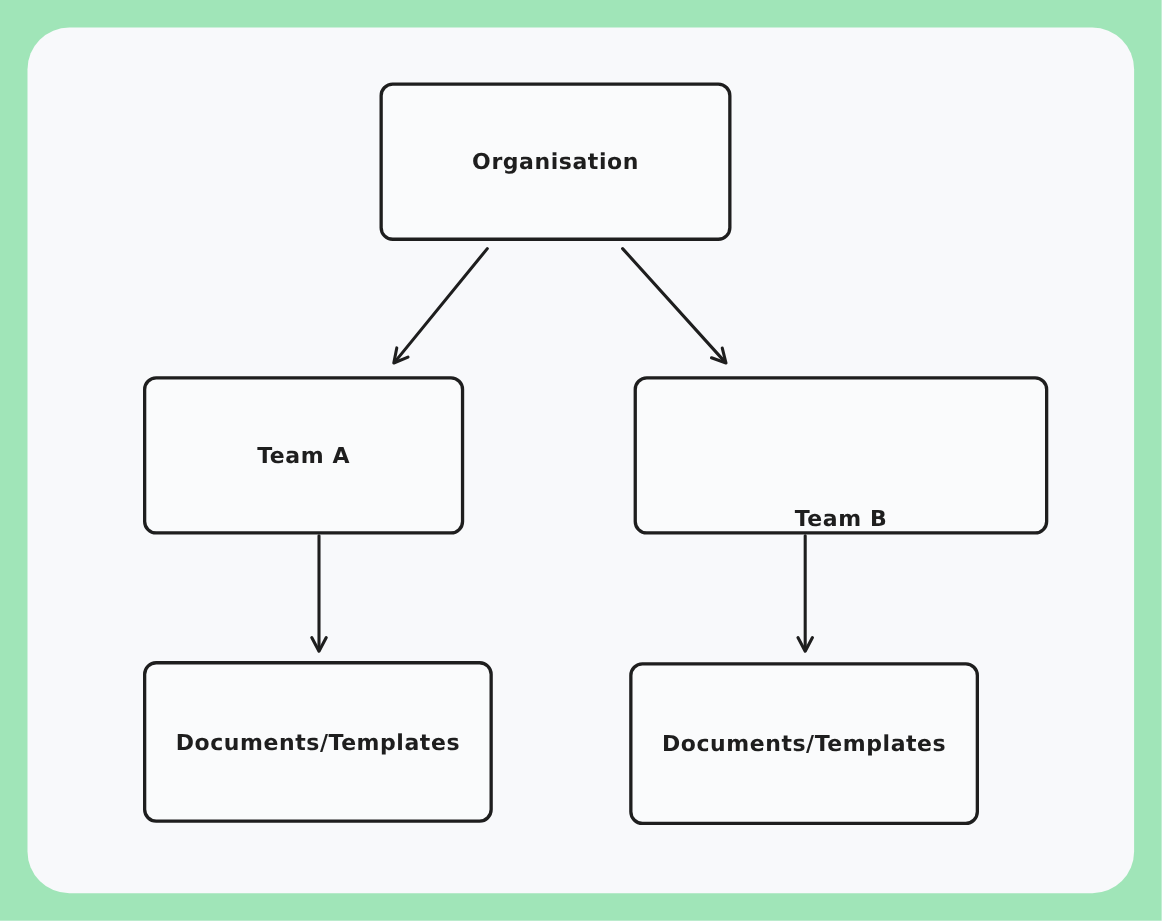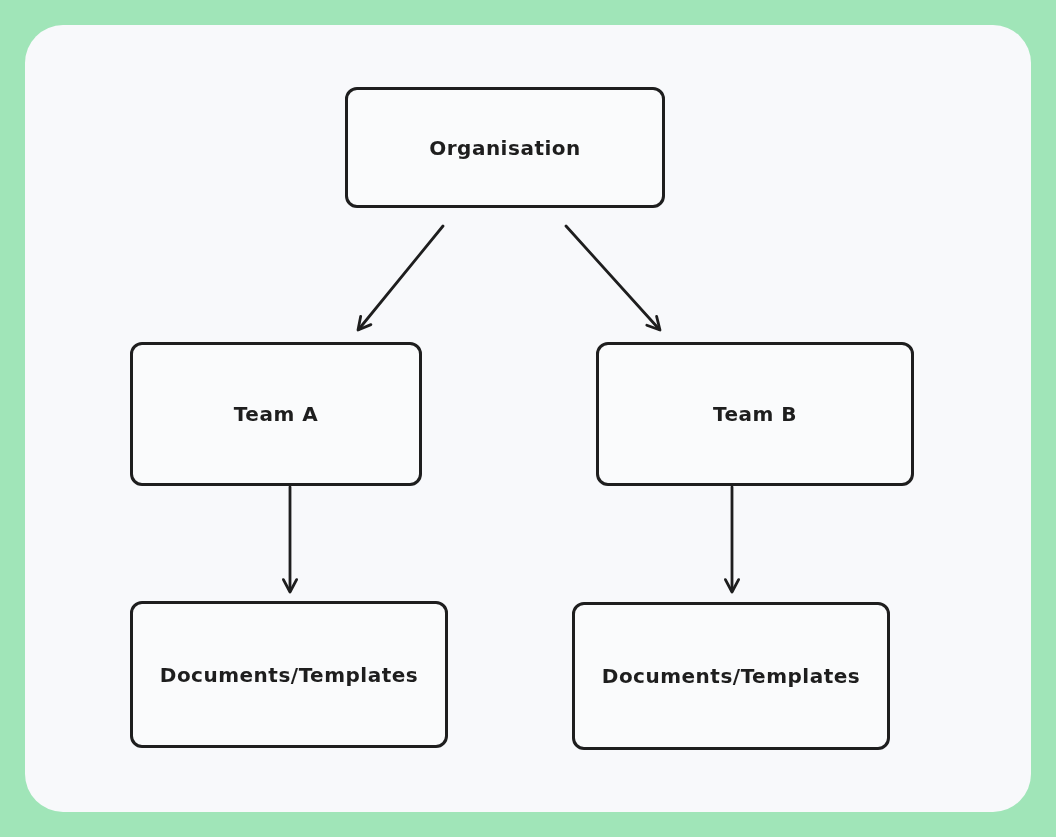--- a/index.html
+++ b/index.html
@@ -47,23 +47,23 @@
     border-radius: 12px;
     display: flex;
     align-items: center;
     justify-content: center;
     color: #1e1e1e;
     font-weight: 700;
     font-size: 20px;
     letter-spacing: 0.5px;
     text-align: center;
   }
-  .node-organisation { left: 345px; top: 87px;  width: 320px; height: 121px; }
+  .node-organisation { left: 345px; top: 75px;  width: 320px; height: 144px; }
   .node-team-a       { left: 130px; top: 342px; width: 292px; height: 144px; }
-  .node-team-b       { left: 596px; top: 342px; width: 318px; height: 144px; }
+  .node-team-b       { left: 576px; top: 342px; width: 377px; height: 144px; align-items: flex-end; }
   .node-docs-a       { left: 130px; top: 601px; width: 318px; height: 147px; }
   .node-docs-b       { left: 572px; top: 602px; width: 318px; height: 148px; }
 </style>
 </head>
 <body>
 
 <div class="canvas"></div>
 
 <svg class="edges-layer" viewBox="0 0 1056 837" xmlns="http://www.w3.org/2000/svg">
 

